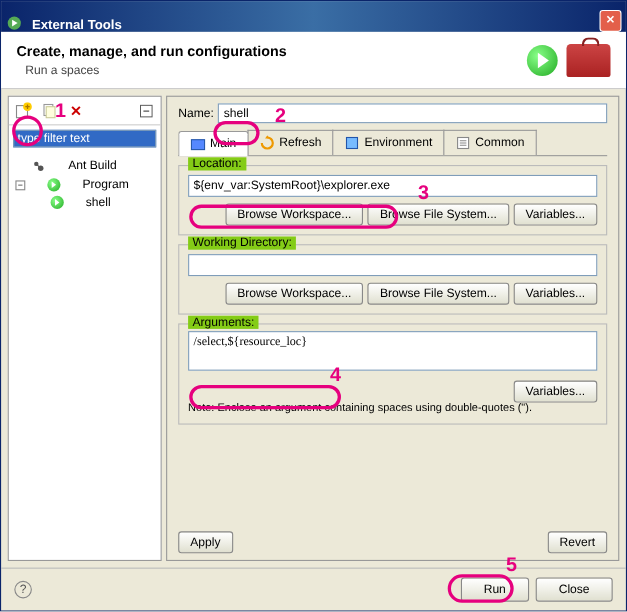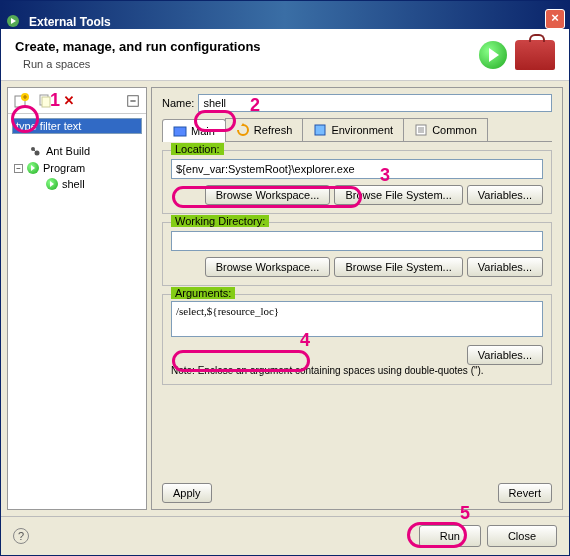--- a/index.html
+++ b/index.html
@@ -17,21 +17,21 @@
 .toolbox-icon { width: 40px; height: 30px; background: linear-gradient(#c44, #a22); border-radius: 4px 4px 2px 2px; margin-left: 8px; position: relative; }
 .toolbox-icon::before { content: ""; position: absolute; top: -6px; left: 14px; width: 12px; height: 6px; border: 2px solid #822; border-bottom: none; border-radius: 6px 6px 0 0; }
 .body { flex: 1; display: flex; padding: 6px; gap: 4px; }
 .sidebar { width: 140px; border: 1px solid #999; background: #fff; display: flex; flex-direction: column; }
 .toolbar { height: 26px; border-bottom: 1px solid #ccc; display: flex; align-items: center; padding: 0 4px; gap: 6px; }
 .tb-btn { width: 18px; height: 18px; cursor: pointer; display: flex; align-items: center; justify-content: center; font-size: 13px; }
 .new-icon { position: relative; }
 .new-icon svg { width: 16px; height: 16px; }
 .filter-input { width: calc(100% - 8px); margin: 4px; padding: 1px 3px; border: 1px solid #7f9db9; background: #316ac5; color: #fff; font-size: 11px; }
 .tree { flex: 1; padding: 4px 2px; }
-.tree-item { padding: 2px 4px; display: flex; align-items: center; gap: 4px; cursor: pointer; }
+.tree-item { padding: 2px 4px; display: flex; align-items: center; gap: 20px; cursor: pointer; }
 .tree-sub { padding-left: 18px; }
 .tree-sub2 { padding-left: 36px; }
 .sel { color: #000; }
 .expander { width: 9px; height: 9px; border: 1px solid #888; font-size: 8px; line-height: 7px; text-align: center; }
 .ant-icon { width: 14px; height: 14px; color: #555; }
 .prog-icon { width: 12px; height: 12px; background: radial-gradient(circle at 35% 35%, #8f8, #2a2); border-radius: 50%; position: relative; }
 .prog-icon::after { content: ""; position: absolute; left: 4px; top: 3px; border-left: 4px solid #fff; border-top: 3px solid transparent; border-bottom: 3px solid transparent; }
 .main { flex: 1; border: 1px solid #999; background: #ece9d8; padding: 6px 10px; display: flex; flex-direction: column; overflow: auto; }
 .name-row { display: flex; align-items: center; gap: 4px; margin-bottom: 6px; }
 .name-row input { flex: 1; border: 1px solid #7f9db9; padding: 2px 4px; font-size: 11px; }

